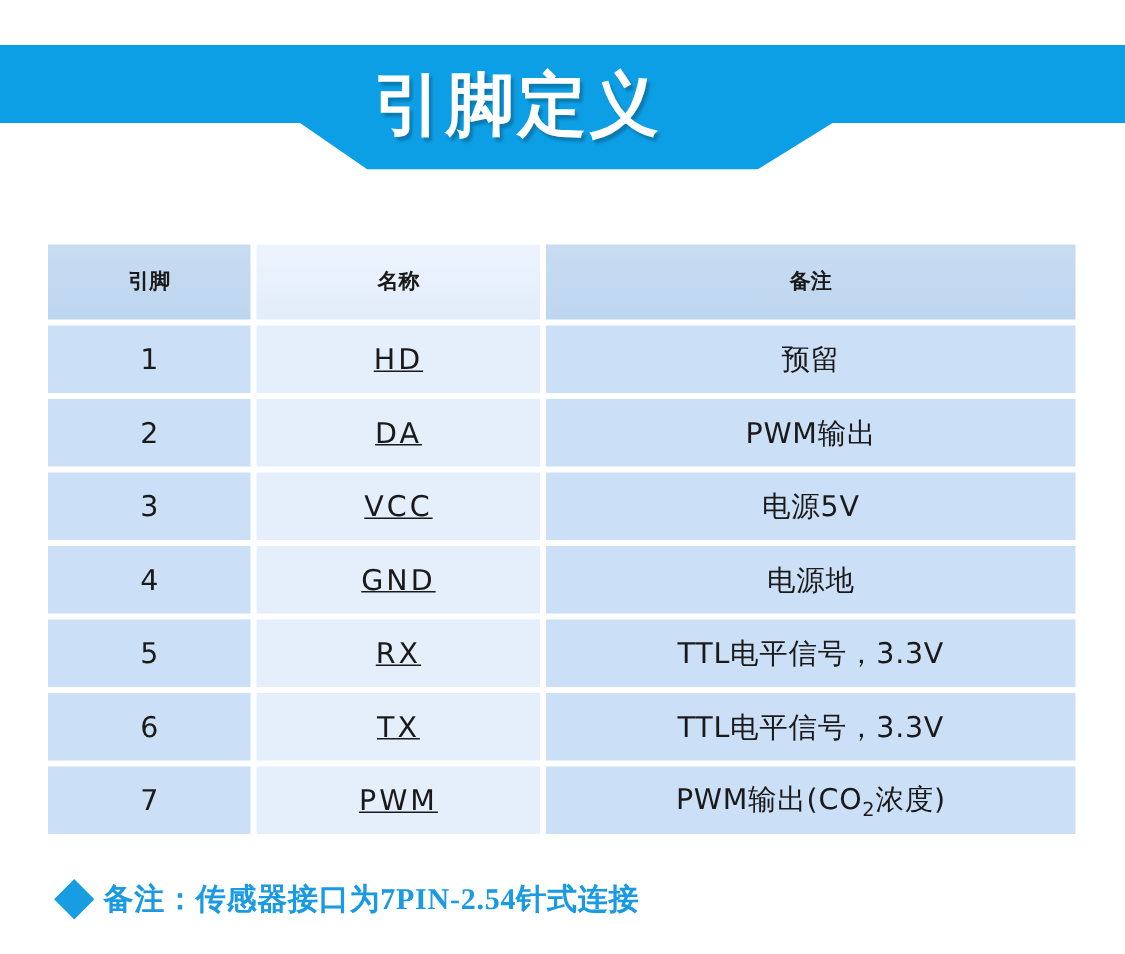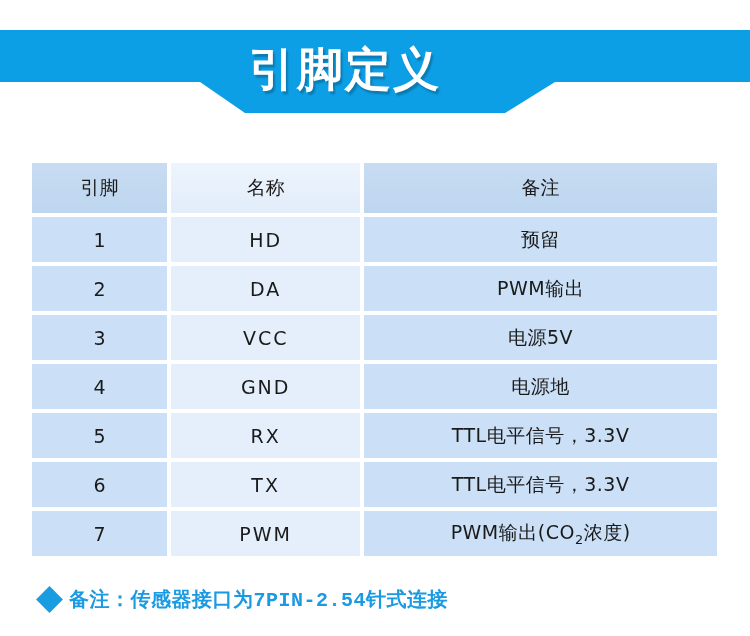--- a/index.html
+++ b/index.html
@@ -76,22 +76,22 @@
   }
 
   
   .col-pin   { width: 136px; }
   .col-name  { width: 190px; margin-top: 35px; }
   .col-note  { width: 355px; }
 
   
   .pin-table thead th {
     height: 50px;
-    font-size: 19px;
-    font-weight: normal;
+    font-size: 14px;
+    font-weight: bold;
   }
   .pin-table thead th.col-pin,
   .pin-table thead th.col-note {
     background: linear-gradient(to bottom, #c8dcf2 0%, #bdd6ef 100%);
   }
   .pin-table thead th.col-name {
     background: linear-gradient(to bottom, #edf4fd 0%, #e2edfa 100%);
   }
 
   
@@ -101,21 +101,21 @@
   }
   .pin-table tbody td.col-pin,
   .pin-table tbody td.col-note {
     background: #cbe0f7;
   }
   .pin-table tbody td.col-name {
     background: #e4effb;
   }
 
   .cell-note { letter-spacing: 0.5px; }
-  .cell-name { letter-spacing: 2px; }
+  .cell-name { letter-spacing: 2px; text-decoration: underline; }
 
   
   .footnote {
     position: absolute;
     left: 40px;
     top: 586px;
     display: flex;
     align-items: center;
     gap: 10px;
   }
@@ -126,21 +126,21 @@
     background: #199de2;
     transform: rotate(45deg);
     flex: 0 0 auto;
   }
 
   .footnote-text {
     color: #1a9ae2;
     font-size: 20px;
     font-weight: bold;
     letter-spacing: 0.5px;
-    font-family: Liberation Mono, monospace;
+    font-family: Liberation Serif, serif;
   }
 
   sub { font-size: 0.68em; }
 </style>
 </head>
 <body>
 
 <div id="page">
 
   <div class="banner">

